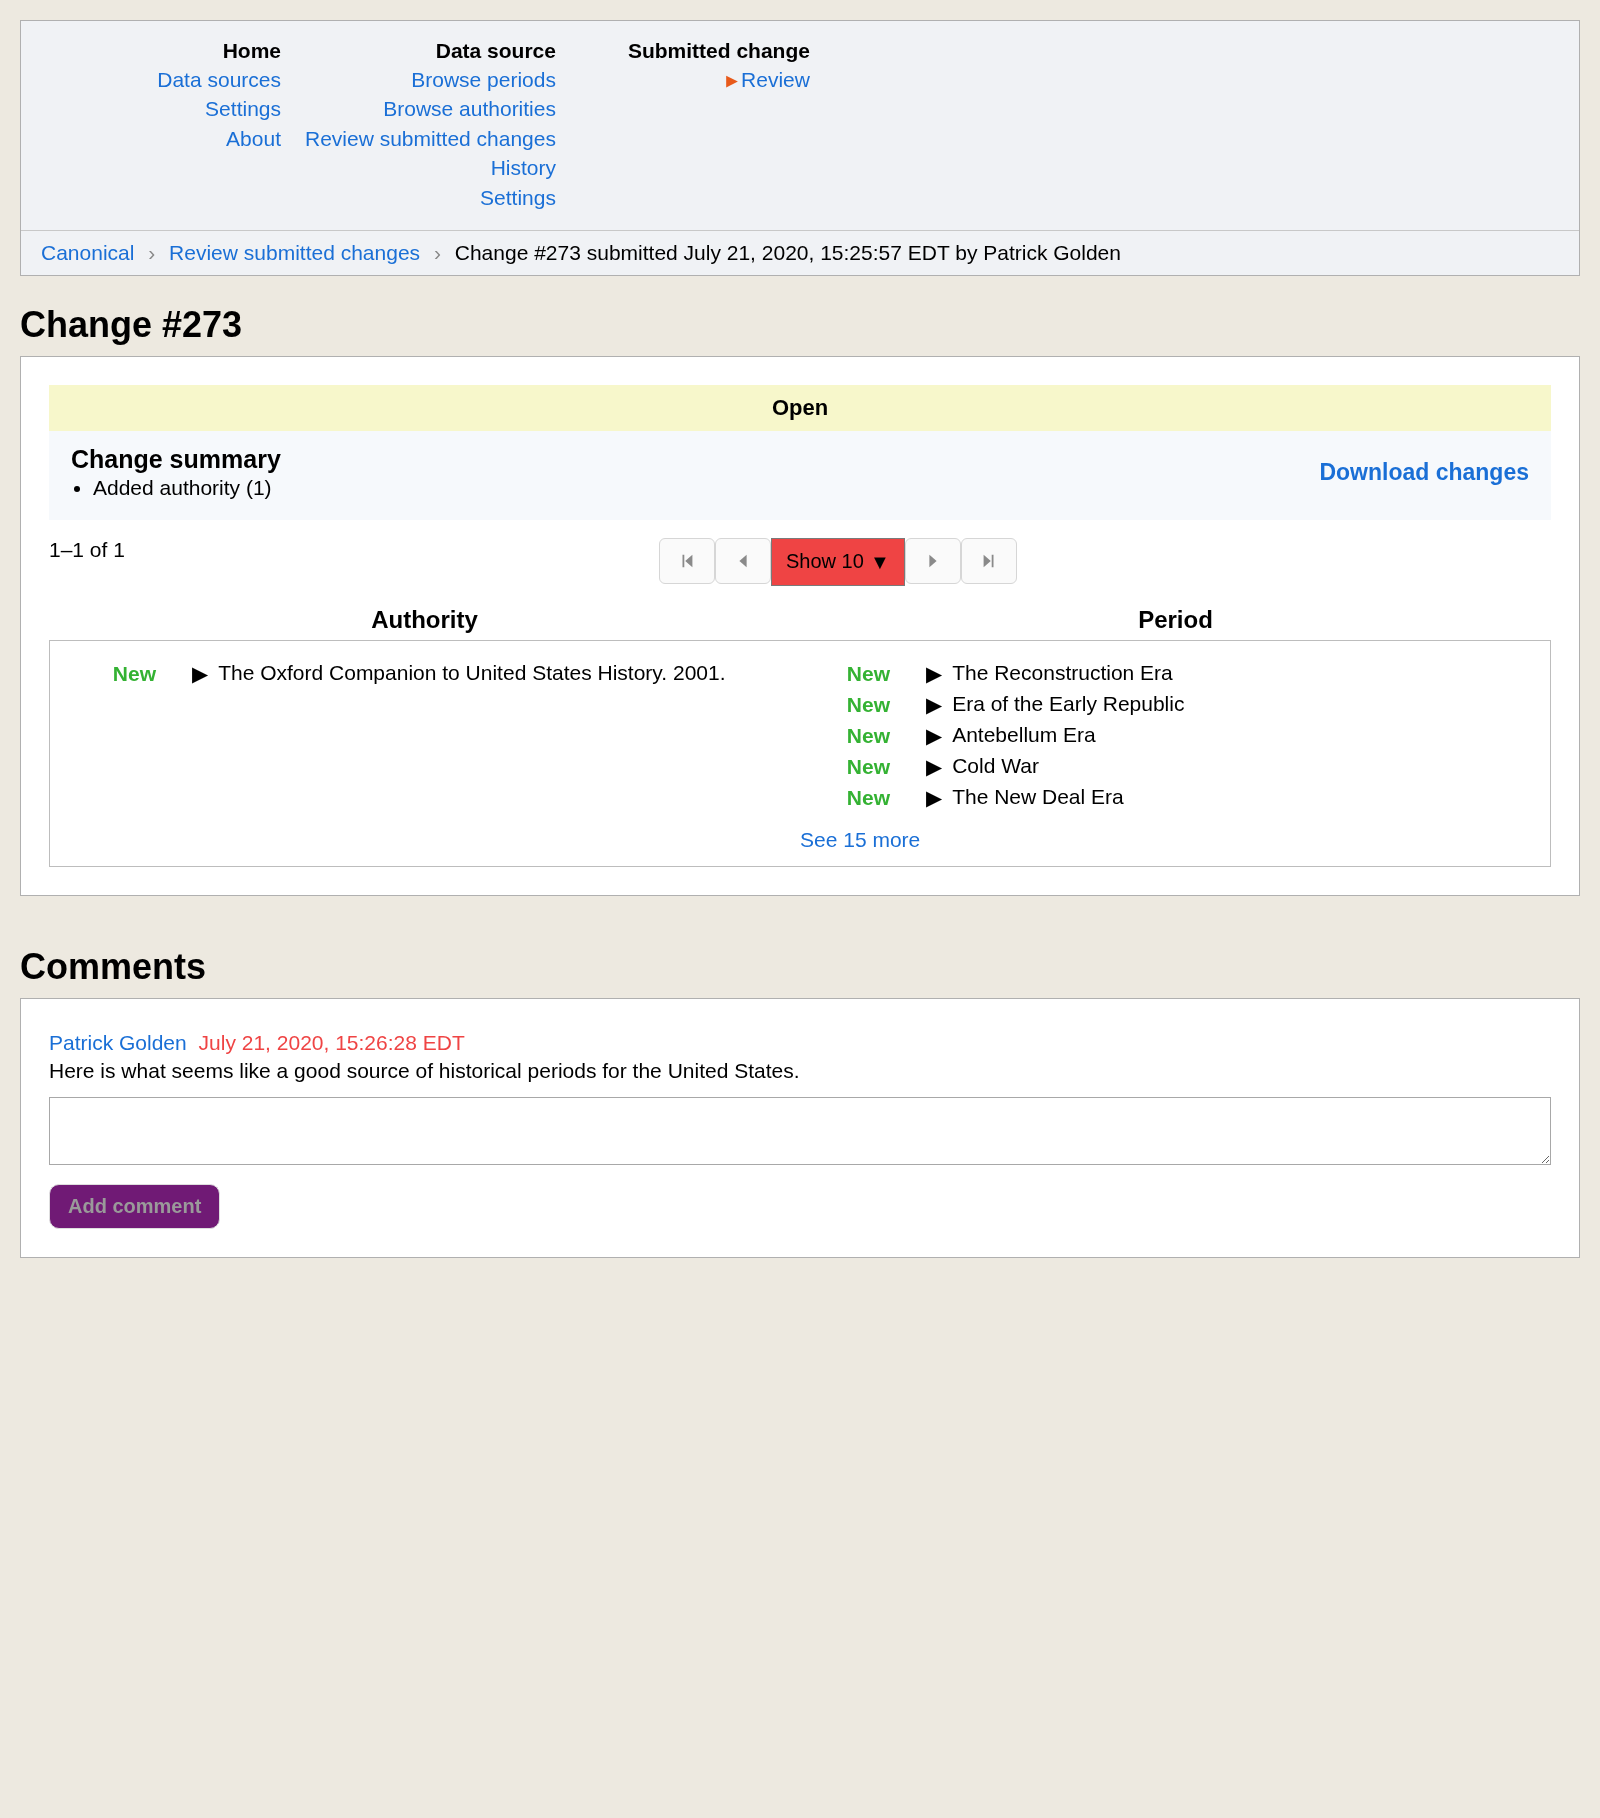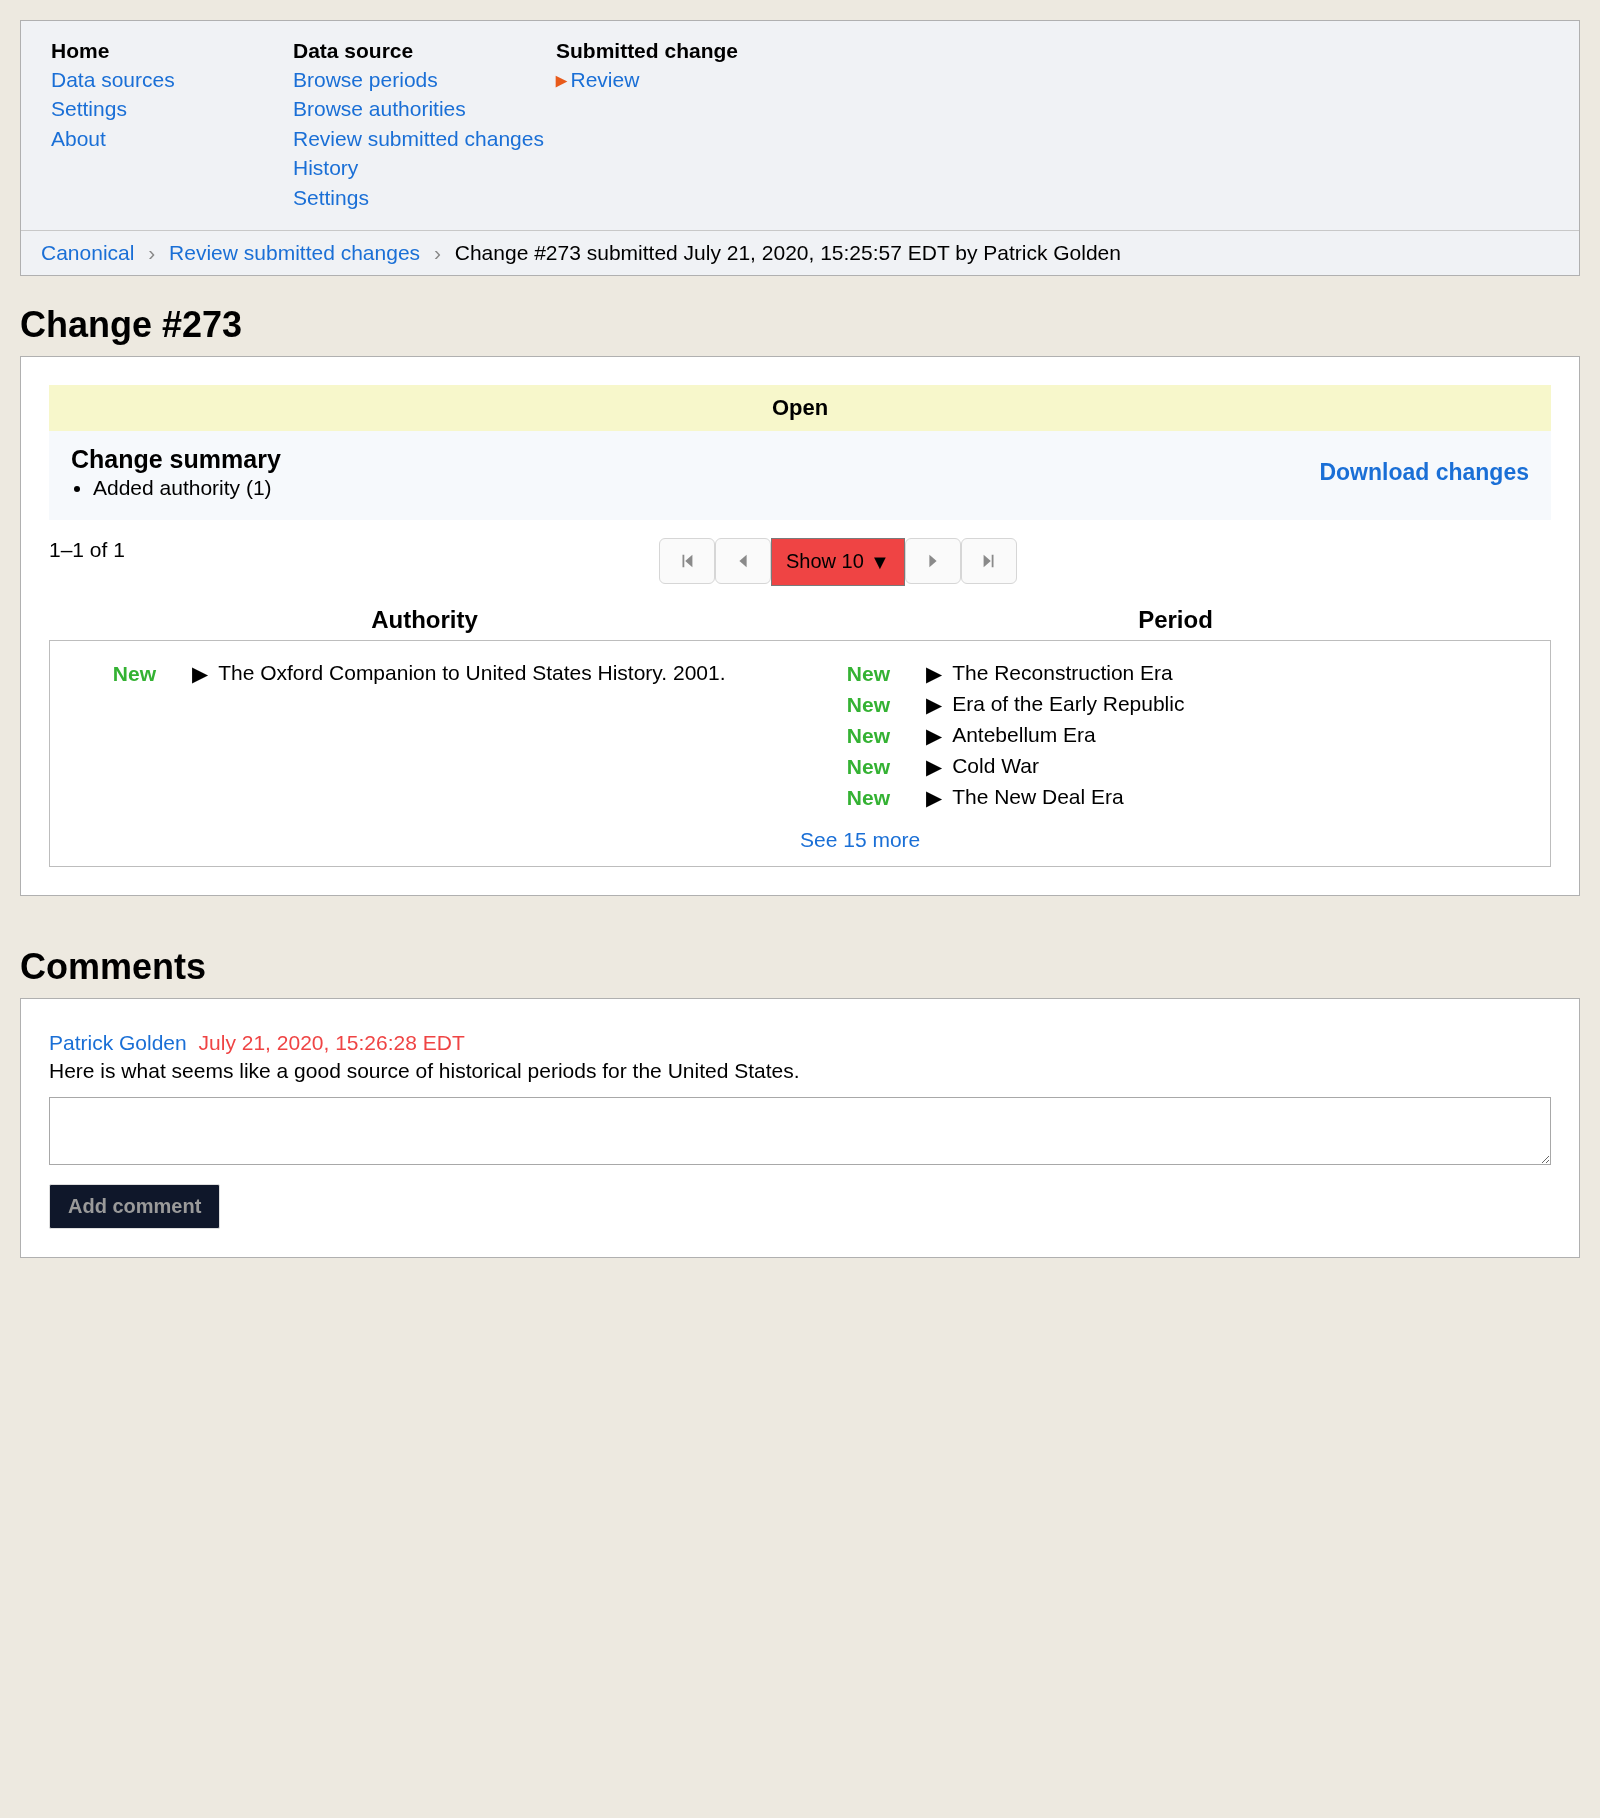--- a/index.html
+++ b/index.html
@@ -11,21 +11,22 @@
     font-size: 21px;
     color: #000;
   }
   .panel {
     background: #f0f2f5;
     border: 1px solid #b0b0b0;
   }
   .nav-cols {
     display: flex;
     padding: 18px 22px 18px 30px;
-    gap: 12px;
+    gap: 24px;
+    text-align: right;
   }
   .nav-col { min-width: 230px; }
   .nav-col.wide { min-width: 230px; }
   .nav-head { font-weight: 700; margin-bottom: 2px; }
   .nav-link { color: #1a6fd6; text-decoration: none; display: block; line-height: 1.4; cursor: pointer; }
   .tri-red { color: #e85a1a; font-weight: bold; margin-right: 4px; }
   .crumb-bar {
     border-top: 1px solid #c8c8c8;
     padding: 10px 20px;
   }
@@ -142,23 +143,23 @@
     width: 100%;
     height: 68px;
     border: 1px solid #a8a8a8;
     font-size: 18px;
     padding: 6px;
     resize: vertical;
     font-family: inherit;
   }
   .add-comment-btn {
     margin-top: 14px;
-    background: #0f172a;
+    background: #701a75;
     border: 1px solid #dedede;
-    border-radius: 2px;
+    border-radius: 10px;
     color: #9a9a9a;
     font-weight: 700;
     font-size: 20px;
     padding: 10px 18px;
     cursor: default;
   }
   svg.pager-glyph { width: 18px; height: 18px; }
 </style>
 </head>
 <body>

